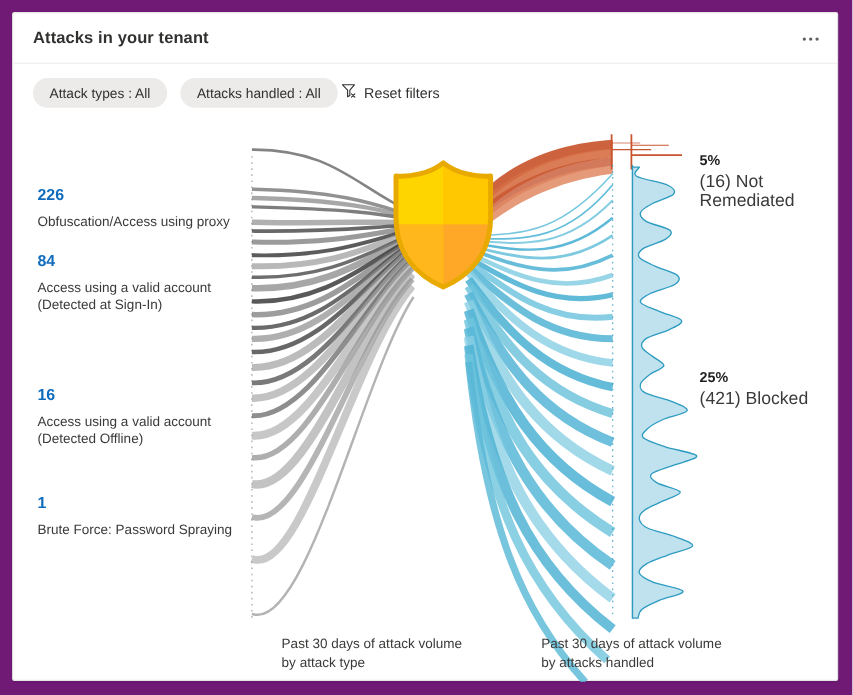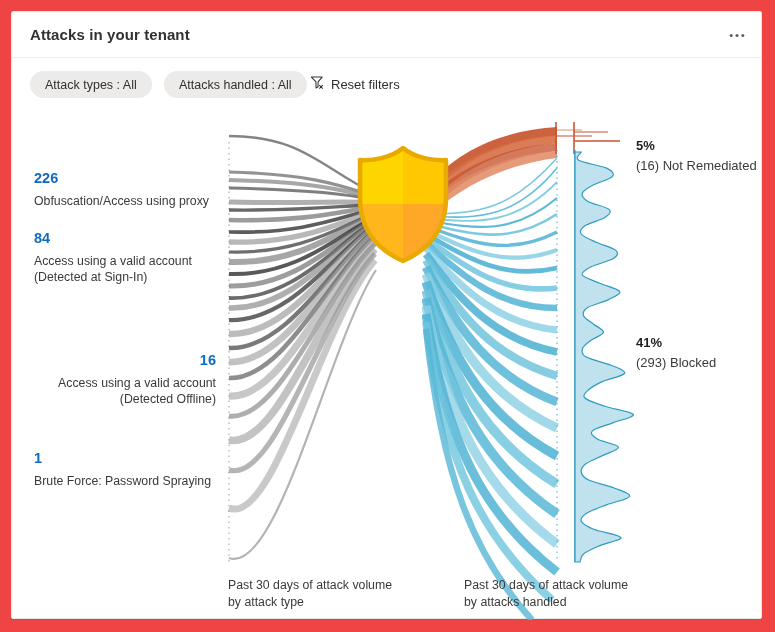--- a/index.html
+++ b/index.html
@@ -5,21 +5,21 @@
   html, body {
     margin: 0;
     padding: 0;
     background: #f3f2f1;
     font-family: "Liberation Sans", sans-serif;
   }
   #root {
     position: relative;
     width: 775px;
     height: 632px;
-    background: #ef4444;
+    background: #701a75;
     overflow: hidden;
   }
   .card {
     position: absolute;
     left: 11px;
     top: 11px;
     width: 751px;
     height: 608px;
     background: #ffffff;
     border: 1px solid #e6e6e6;
@@ -123,45 +123,46 @@
     margin-bottom: 5px;
     cursor: pointer;
   }
   .legend-label {
     font-size: 12.3px;
     color: #3b3a39;
     line-height: 16.5px;
   }
   .legend-item-1 { margin-bottom: 18px; }
   .legend-item-2 { margin-bottom: 64px; }
-  .legend-item-3 { margin-bottom: 40px; text-align: right; }
+  .legend-item-3 { margin-bottom: 40px; }
 
   .right-labels { position: absolute; left: 624px; top: 0; width: 130px; }
   .rl-block { position: absolute; }
   .rl-pct {
     font-size: 13px;
     font-weight: bold;
     color: #201f1e;
     line-height: 18px;
     margin-bottom: 3px;
   }
   .rl-desc {
-    font-size: 13px;
+    font-size: 16px;
     color: #3b3a39;
     line-height: 16.5px;
   }
   #rl-not-remediated { top: 27px; }
   #rl-blocked { top: 224px; }
 
   .axis-caption {
     position: absolute;
     font-size: 12.3px;
     color: #3b3a39;
     line-height: 16.5px;
     width: 170px;
+    margin-left: 28px;
   }
   #caption-left { left: 216px; top: 467px; }
   #caption-right { left: 452px; top: 467px; }
 
   svg.flow { position: absolute; left: 0; top: 0; }
 </style>
 </head>
 <body>
 
 <div id="root">
@@ -338,22 +339,22 @@
         </g>
         <path d="M55,6 C43,16 24,19 12,18 L12,56 C12,88 30,108 55,119 C80,108 98,88 98,56 L98,18 C86,19 67,16 55,6 Z" fill="none" stroke="#E8A900" stroke-width="4.5" stroke-linejoin="round"></path>
       </svg>
 
       <div class="right-labels">
         <div class="rl-block" id="rl-not-remediated">
           <div class="rl-pct">5%</div>
           <div class="rl-desc">(16) Not Remediated</div>
         </div>
         <div class="rl-block" id="rl-blocked">
-          <div class="rl-pct">41%</div>
-          <div class="rl-desc">(293) Blocked</div>
+          <div class="rl-pct">25%</div>
+          <div class="rl-desc">(421) Blocked</div>
         </div>
       </div>
 
       <div class="axis-caption" id="caption-left">Past 30 days of attack volume by attack type</div>
       <div class="axis-caption" id="caption-right">Past 30 days of attack volume by attacks handled</div>
 
     </div>
   </div>
 </div>
 

